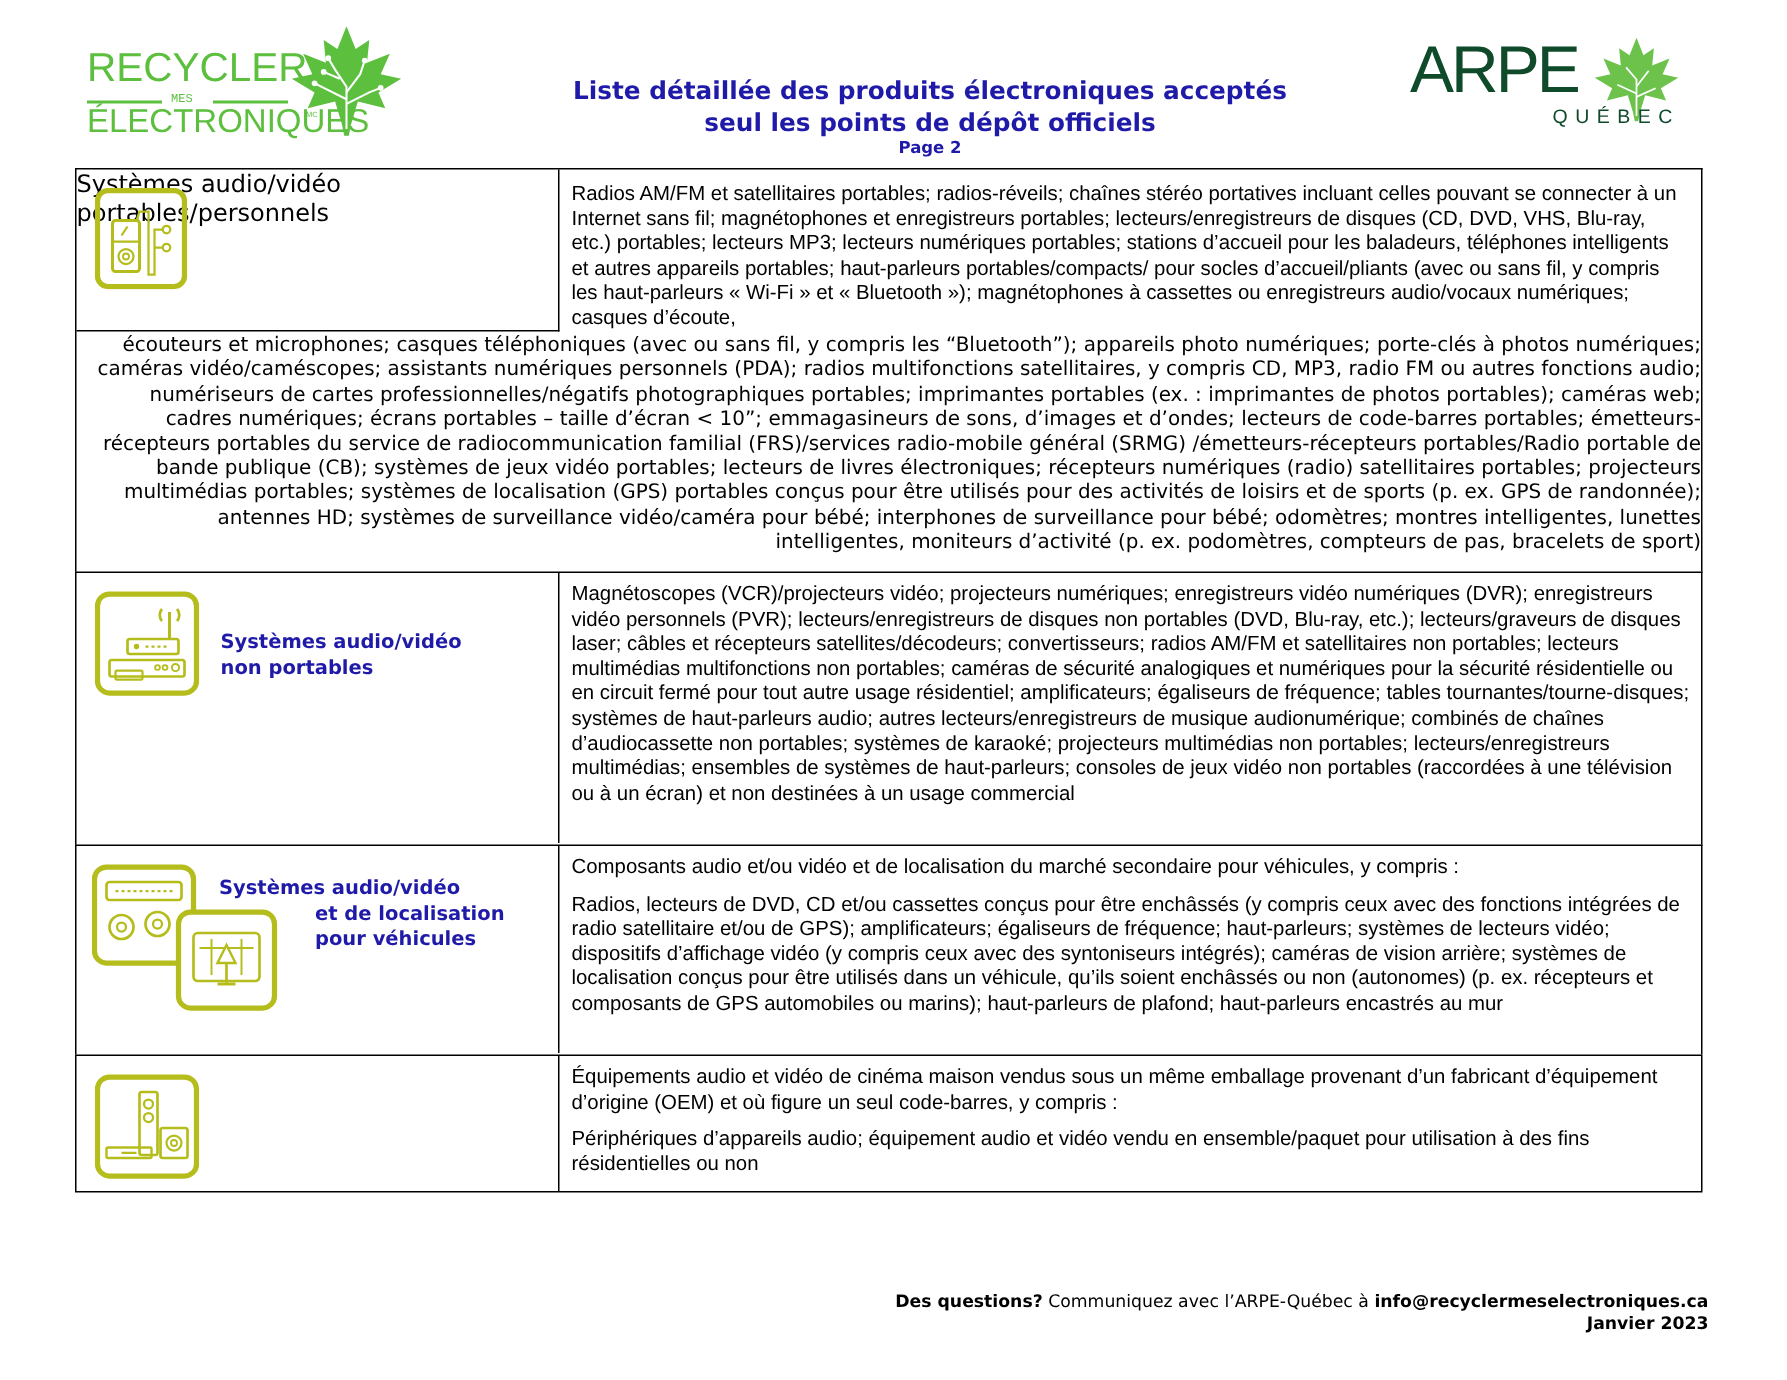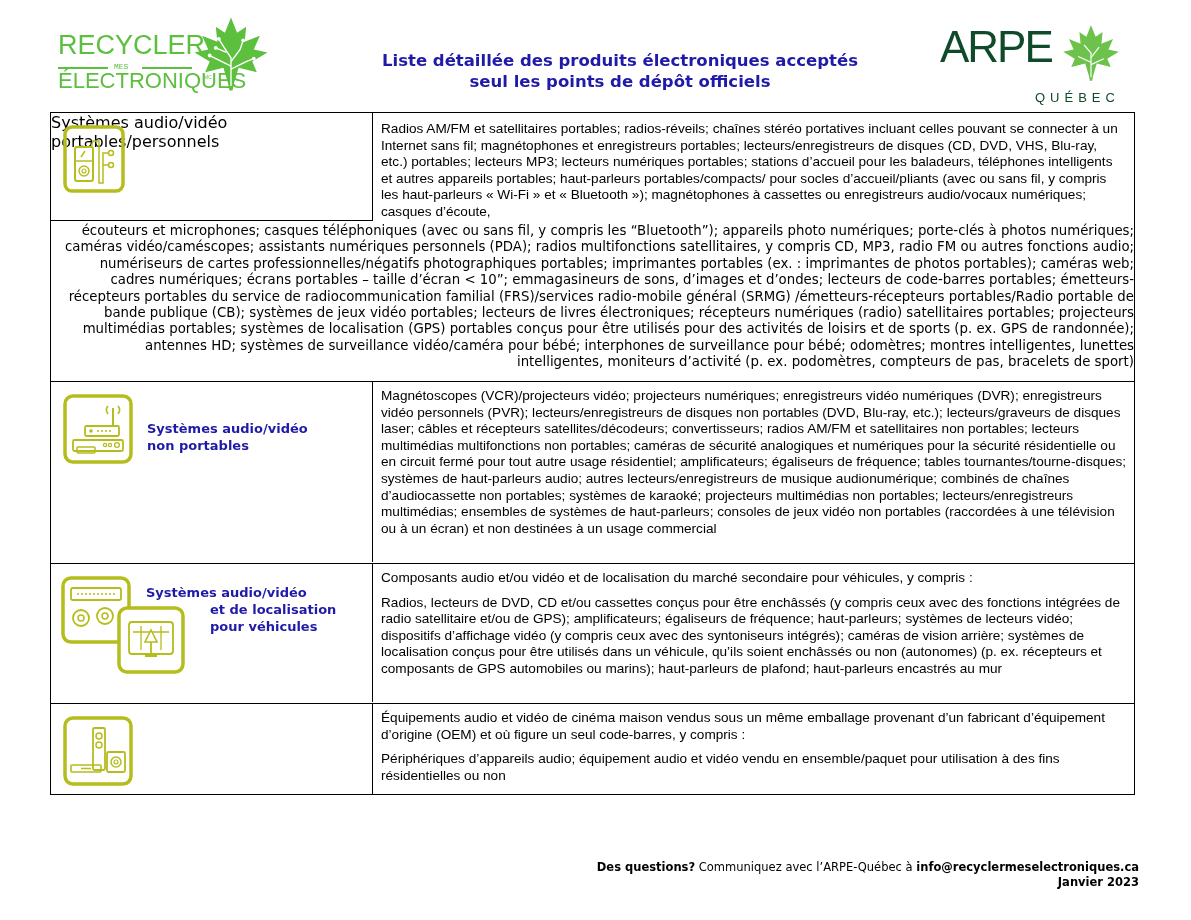--- a/index.html
+++ b/index.html
@@ -10,21 +10,21 @@
   .logo-left .mes { position: absolute; left: 0; top: 46px; width: 134px; height: 10px; }
   .logo-left .mes .line { position: absolute; top: 5px; height: 1.5px; background: #5cbf3e; width: 50px; }
   .logo-left .mes .l1 { left: 0; } .logo-left .mes .l2 { left: 84px; }
   .logo-left .mes .txt { position: absolute; left: 56px; top: 0px; font-family: Liberation Mono, monospace; font-size: 8px; color: #5cbf3e; }
   .logo-left .word2 { position: absolute; left: 0; top: 52px; font-family: "Liberation Sans", sans-serif; font-size: 22px; color: #5cbf3e; }
   .logo-left .leaf { position: absolute; left: 132px; top: 0px; }
   .logo-left .mc { position: absolute; left: 146px; top: 56px; font-size: 5px; color: #5cbf3e; font-family: "Liberation Sans", sans-serif; }
 
   .logo-right { position: absolute; left: 940px; top: 22px; width: 190px; height: 80px; }
   .logo-right .arpe { position: absolute; left: 0; top: 0; font-family: "Liberation Sans", sans-serif; font-size: 44px; color: #0f4a2b; letter-spacing: -2px; font-weight: normal; }
-  .logo-right .quebec { position: absolute; left: 95px; top: 68px; font-family: "Liberation Sans", sans-serif; font-size: 13px; letter-spacing: 5px; color: #0f4a2b; }
+  .logo-right .quebec { position: absolute; left: 95px; top: 48px; font-family: "Liberation Sans", sans-serif; font-size: 13px; letter-spacing: 5px; color: #0f4a2b; }
   .logo-right .leaf { position: absolute; left: 120px; top: 2px; }
 
   .title-block { position: absolute; left: 330px; top: 50px; width: 580px; text-align: center; color: #1f1aa8; font-family: "DejaVu Sans", sans-serif; font-weight: bold; }
   .title-block .t1 { font-size: 16.5px; line-height: 21px; }
   .title-block .t2 { font-size: 16.5px; line-height: 21px; }
   .title-block .pg { font-size: 11px; line-height: 14px; }
 
   .tbl { position: absolute; left: 50px; top: 112px; width: 1085px; }
   .row { position: relative; border: 1.5px solid #000; border-bottom: none; box-sizing: border-box; width: 1085px; }
   .row.last { border-bottom: 1.5px solid #000; }
@@ -76,20 +76,21 @@
         <circle cx="80" cy="56" r="2.5"></circle>
         <circle cx="30" cy="42" r="2.5"></circle>
       </g>
   </svg>
   <div class="mc" style="left:146px;top:58px;">MC</div>
 </div>
 
 <div class="title-block">
   <div class="t1">Liste détaillée des produits électroniques acceptés</div>
   <div class="t2">seul les points de dépôt officiels</div>
+  <div class="pg">Page 2</div>
 </div>
 
 <div class="logo-right">
   <div class="arpe">ARPE</div>
   <svg class="leaf" width="62" height="58" viewBox="0 0 100 100">
     <path d="M50 2 L58 22 L70 14 L68 34 L88 26 L80 44 L98 48 L78 60 L84 74 L60 68 L54 88 L52 98 L48 98 L46 88 L40 68 L16 74 L22 60 L2 48 L20 44 L12 26 L32 34 L30 14 L42 22 Z" fill="#6cc24a"></path>
     <g stroke="#ffffff" stroke-width="2" fill="none">
         <path d="M50 92 L50 50 L38 36"></path>
         <path d="M50 58 L64 40"></path>
         <path d="M50 66 L28 56"></path>

